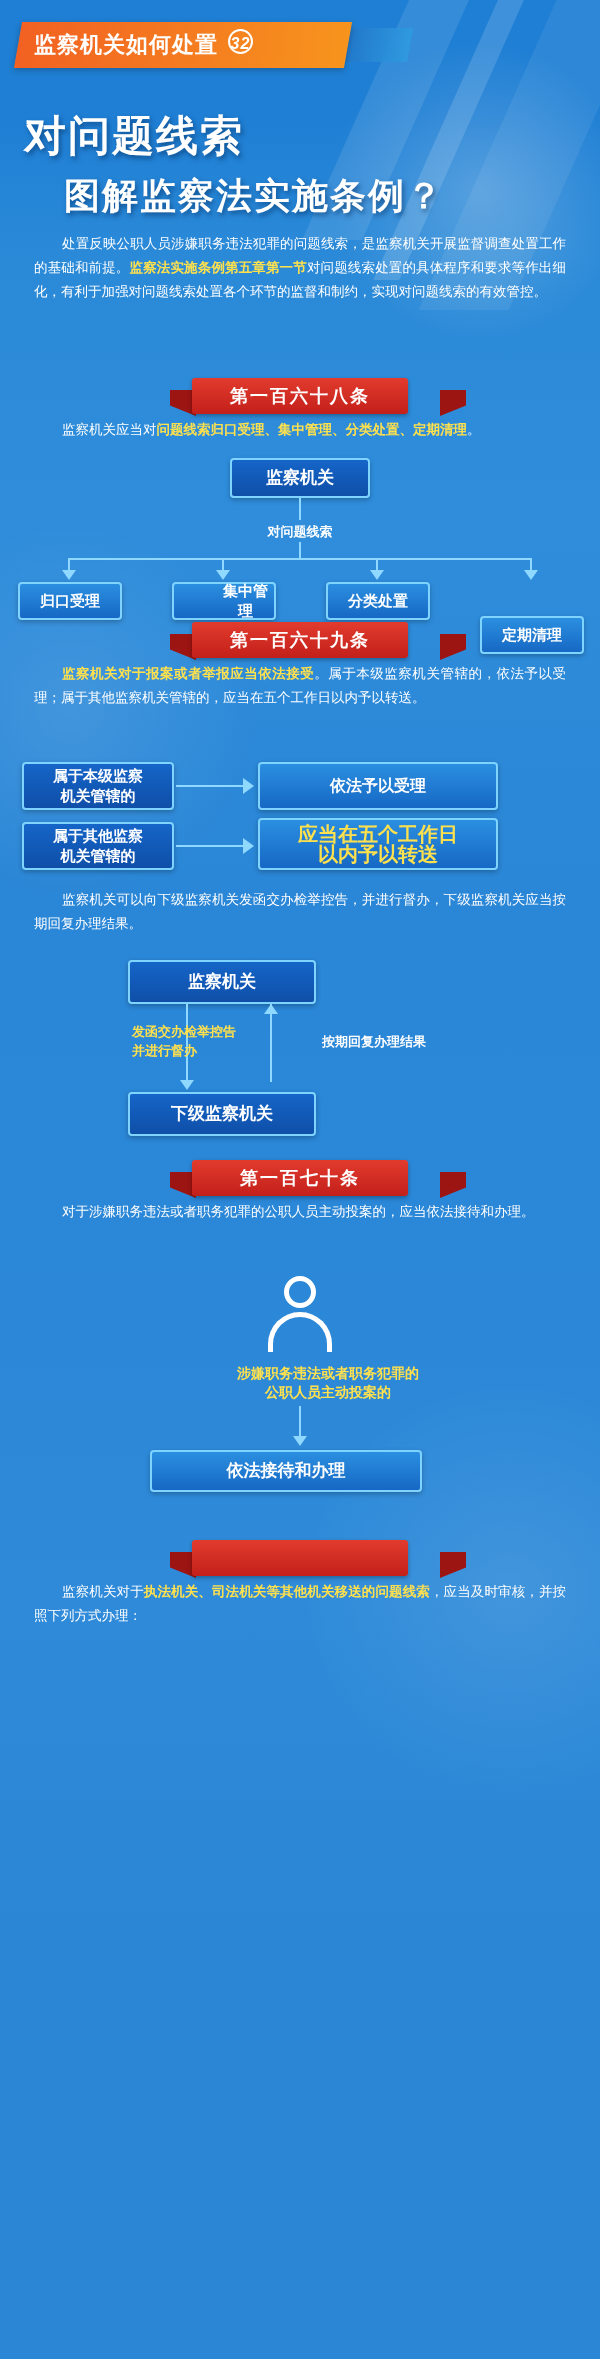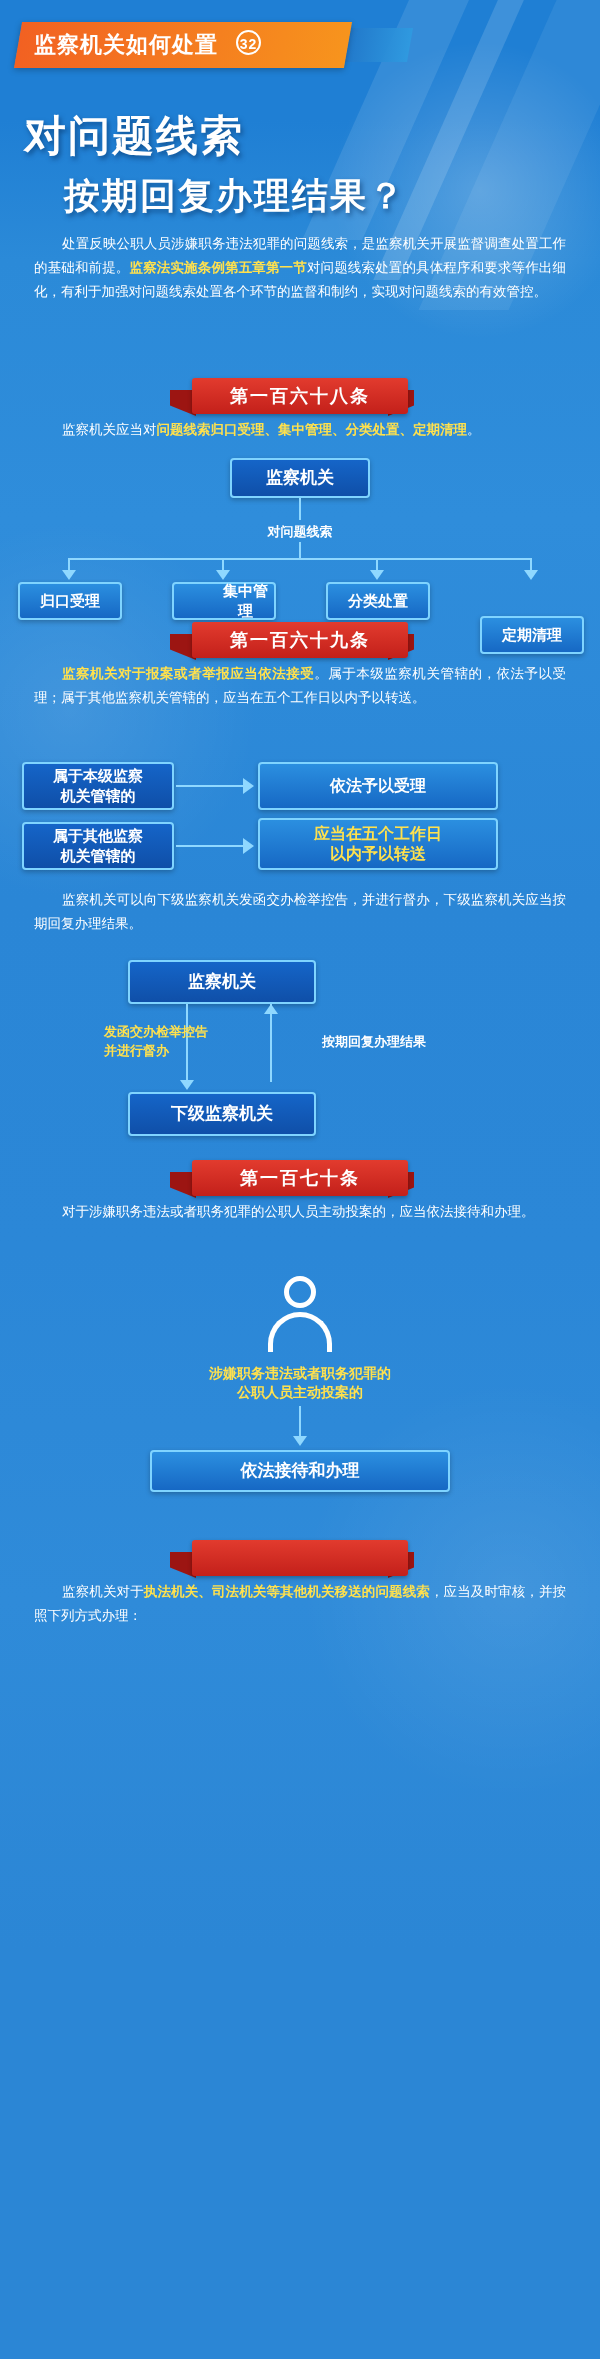--- a/index.html
+++ b/index.html
@@ -70,23 +70,24 @@
     letter-spacing: 1px;
     white-space: nowrap;
   }
   .ribbon-num {
     display: inline-block;
     width: 25px; height: 25px;
     line-height: 25px;
     border: 2px solid #fff;
     border-radius: 50%;
     text-align: center;
-    font-size: 14px;
+    font-size: 16px;
     vertical-align: 3px;
-    margin-left: 18px;
+    margin-left: 10px;
+    font-style: italic;
   }
 
   
   .title1, .title2 {
     position: absolute;
     color: #ffffff;
     font-weight: bold;
     letter-spacing: 2px;
     text-shadow: 2px 3px 5px rgba(0, 40, 90, .55);
     white-space: nowrap;
@@ -101,21 +102,21 @@
     font-size: 13.5px;
     line-height: 24px;
     text-indent: 28px;
     text-align: justify;
   }
   .para .hl { color: #ffe14d; font-weight: bold; }
 
   
   .banner {
     position: absolute;
-    width: 244px;
+    width: 296px;
     height: 38px;
     left: 170px;
   }
   .banner .bar {
     position: absolute;
     left: 22px; top: 0;
     width: 216px; height: 36px;
     background: linear-gradient(180deg,#e23b2e 0%, #c3201a 100%);
     border-radius: 3px;
     box-shadow: 0 2px 4px rgba(0,0,0,.3);
@@ -187,21 +188,21 @@
   }
   .flowlabel {
     position: absolute;
     color: #ffffff;
     font-size: 13px;
     font-weight: bold;
     line-height: 19px;
     text-align: center;
     white-space: nowrap;
   }
-  .flowlabel.yellow { color: #ffe14d; }
+  .flowlabel.yellow { color: #ffe14d; margin-left: 28px; }
 
   
   .person {
     position: absolute;
     left: 268px;
     top: 1810px;
     width: 64px;
     height: 74px;
   }
   .person .head {
@@ -232,21 +233,21 @@
   <div class="glow" style="left:-120px;top:520px;width:380px;height:380px;background:radial-gradient(circle,rgba(255,255,255,.10) 0%,rgba(255,255,255,0) 70%);"></div>
   <div class="glow" style="left:300px;top:1380px;width:420px;height:420px;background:radial-gradient(circle,rgba(255,255,255,.09) 0%,rgba(255,255,255,0) 70%);"></div>
 
   <div class="ribbon-tail"></div>
   <div class="ribbon"></div>
   <div class="ribbon-text">
     <span>监察机关如何处置</span><span class="ribbon-num">32</span>
   </div>
 
   <div class="title1">对问题线索</div>
-  <div class="title2">按期回复办理结果？</div>
+  <div class="title2">图解监察法实施条例？</div>
 
   <div class="para" style="left:34px;top:232px;width:532px;">
     <span>处置反映公职人员涉嫌职务违法犯罪的问题线索，是监察机关开展监督调查处置工作的基础和前提。</span><span class="hl">监察法实施条例第五章第一节</span><span>对问题线索处置的具体程序和要求等作出细化，有利于加强对问题线索处置各个环节的监督和制约，实现对问题线索的有效管控。</span>
   </div>
 
   <div class="banner" style="top:378px;">
     <div class="wingL"></div>
     <div class="wingR"></div>
     <div class="bar"></div>
     <div class="btxt">第一百六十八条</div>
@@ -289,21 +290,21 @@
   <div class="nodebox" style="left:22px;top:762px;width:152px;height:48px;font-size:15px;white-space:pre-line;">属于本级监察
 机关管辖的</div>
   <div class="conn" style="left:176px;top:785px;width:68px;height:2px;"></div>
   <div class="arrowright" style="left:243px;top:778px;"></div>
   <div class="nodebox light" style="left:258px;top:762px;width:240px;height:48px;font-size:16px;">依法予以受理</div>
 
   <div class="nodebox" style="left:22px;top:822px;width:152px;height:48px;font-size:15px;white-space:pre-line;">属于其他监察
 机关管辖的</div>
   <div class="conn" style="left:176px;top:845px;width:68px;height:2px;"></div>
   <div class="arrowright" style="left:243px;top:838px;"></div>
-  <div class="nodebox light yellow" style="left:258px;top:818px;width:240px;height:52px;font-size:16px;white-space:pre-line;">应当在五个工作日
+  <div class="nodebox light yellow" style="left:258px;top:818px;width:240px;height:52px;font-size:20px;white-space:pre-line;">应当在五个工作日
 以内予以转送</div>
 
   <div class="para" style="left:34px;top:888px;width:532px;">监察机关可以向下级监察机关发函交办检举控告，并进行督办，下级监察机关应当按期回复办理结果。</div>
 
   <div class="nodebox" style="left:128px;top:960px;width:188px;height:44px;font-size:17px;">监察机关</div>
   <div class="conn" style="left:186px;top:1004px;width:2px;height:78px;"></div>
   <div class="arrowdown" style="left:180px;top:1080px;"></div>
   <div class="conn" style="left:270px;top:1004px;width:2px;height:78px;"></div>
   <div class="arrowup" style="left:264px;top:1004px;"></div>
 
@@ -323,21 +324,21 @@
   <div class="para" style="left:34px;top:1200px;width:532px;">对于涉嫌职务违法或者职务犯罪的公职人员主动投案的，应当依法接待和办理。</div>
 
   <div class="person" style="top:1276px;">
     <div class="head"></div>
     <div class="body"></div>
   </div>
   <div class="flowlabel yellow" style="left:120px;top:1364px;width:360px;white-space:pre-line;font-size:14px;">涉嫌职务违法或者职务犯罪的
 公职人员主动投案的</div>
   <div class="conn" style="left:299px;top:1406px;width:2px;height:32px;"></div>
   <div class="arrowdown" style="left:293px;top:1436px;"></div>
-  <div class="nodebox light" style="left:150px;top:1450px;width:300px;height:42px;font-size:17px;">依法接待和办理</div>
+  <div class="nodebox light" style="left:150px;top:1450px;width:272px;height:42px;font-size:17px;">依法接待和办理</div>
 
   <div class="banner" style="top:1540px;">
     <div class="wingL"></div>
     <div class="wingR"></div>
     <div class="bar"></div>
   </div>
 
   <div class="para" style="left:34px;top:1580px;width:532px;">
     <span>监察机关对于</span><span class="hl">执法机关、司法机关等其他机关移送的问题线索</span><span>，应当及时审核，并按照下列方式办理：</span>
   </div>

